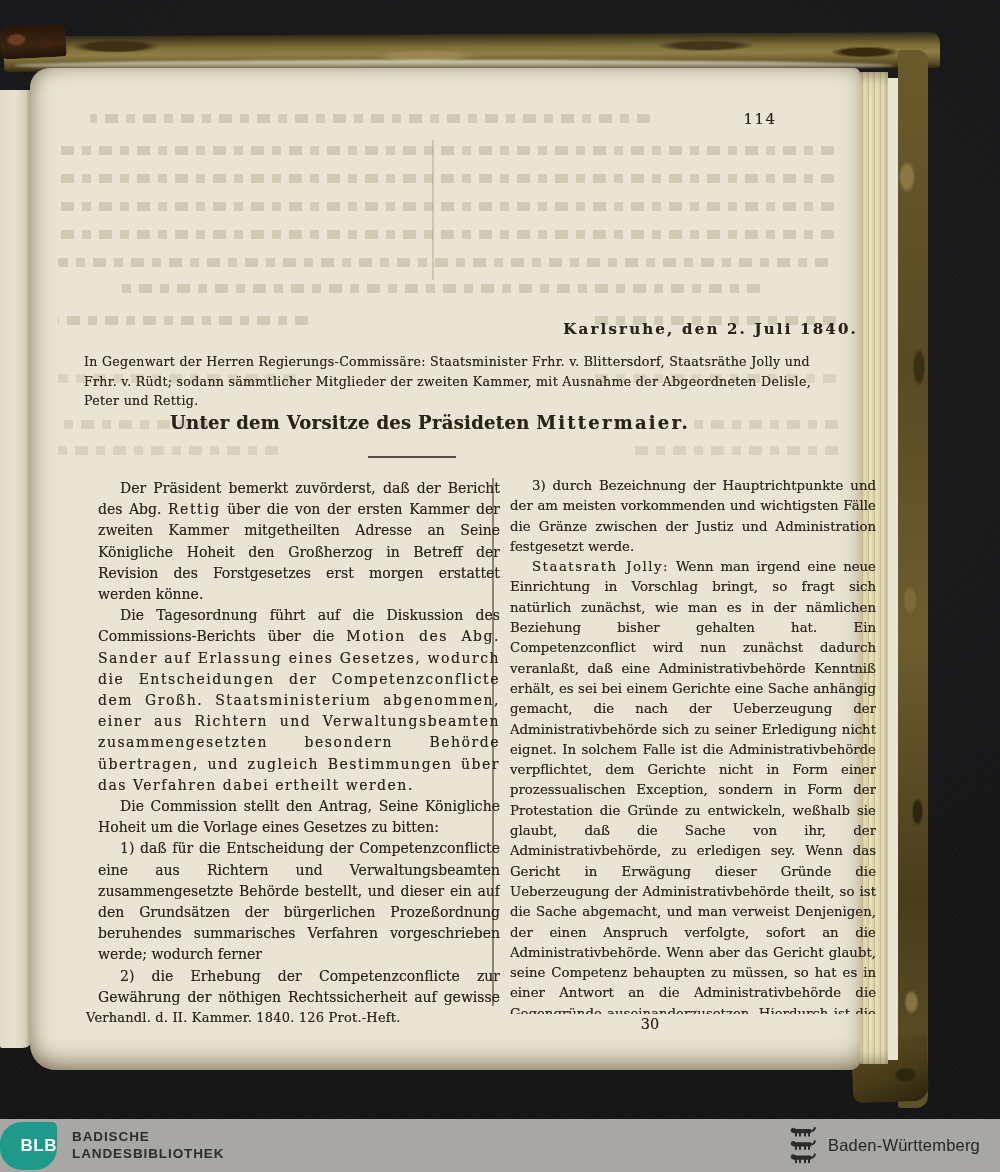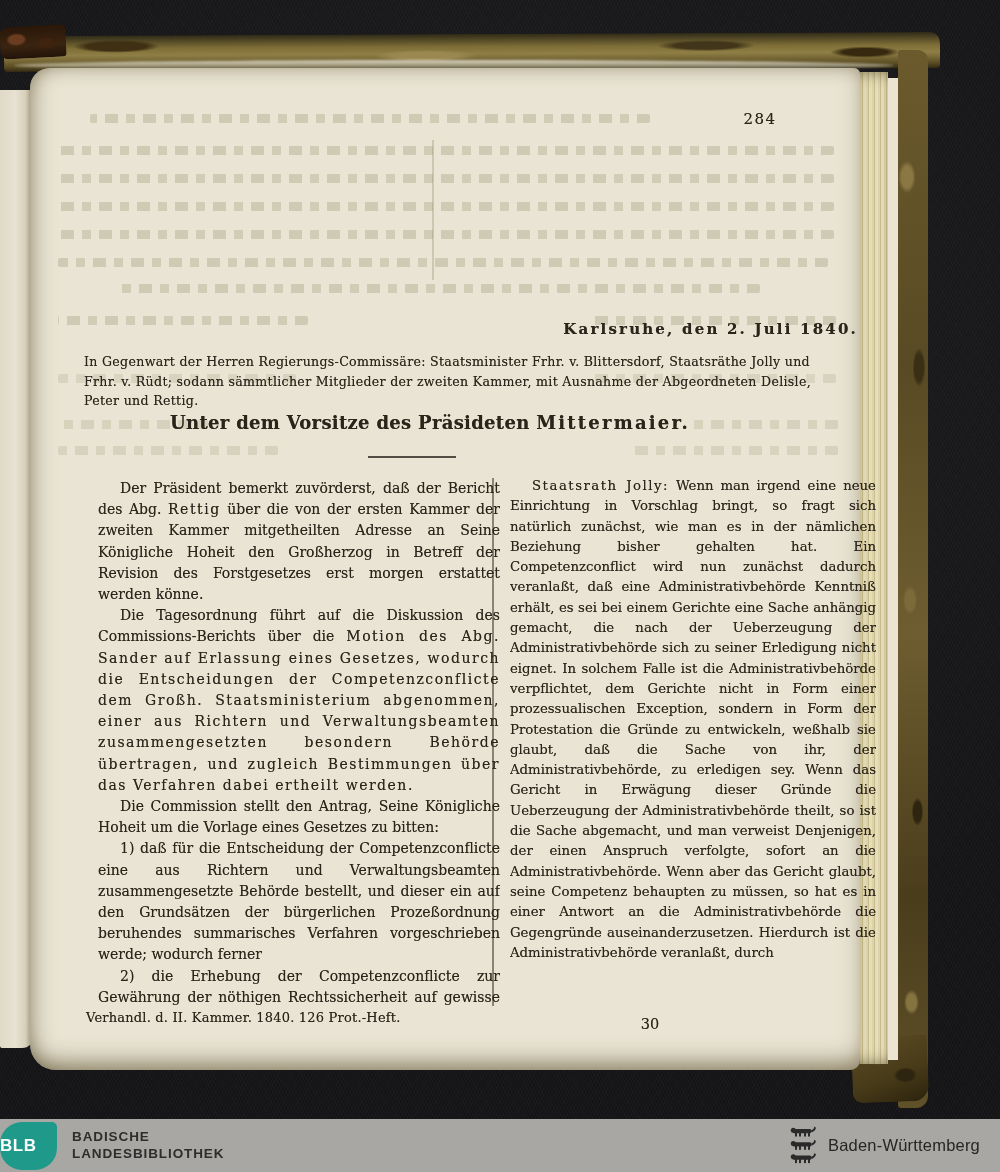--- a/index.html
+++ b/index.html
@@ -115,21 +115,21 @@
   .col p{margin:0;text-indent:22px;}
   .sperr{letter-spacing:1.5px;}
   .hang{margin:0 0 0 32px;text-indent:-20px;}
   .volnote{position:absolute;left:56px;top:942px;font-size:13px;letter-spacing:.2px;}
   .sheetnum{position:absolute;left:560px;top:948px;width:120px;text-align:center;font-size:14.5px;}
   
   .footer{position:absolute;left:0;top:1119px;width:1000px;height:53px;z-index:10;
     background:#a8a7a3;display:flex;align-items:center;font-family:"Liberation Sans",sans-serif;}
   .blb-link{display:flex;align-items:center;cursor:pointer;}
   .blb-logo{width:57px;height:48px;background:#1f998a;border-radius:22px 5px 22px 22px;
-    display:flex;align-items:center;justify-content:flex-start;}
+    display:flex;align-items:center;justify-content:flex-end;}
   .blb-logo span{color:#fdfdfb;font-weight:bold;font-size:17px;letter-spacing:.5px;}
   .lib-name{margin-left:15px;font-weight:bold;font-size:13.5px;line-height:16.5px;letter-spacing:.9px;color:#2d2d2d;}
   .bw-link{margin-left:auto;display:flex;align-items:center;gap:11px;padding-right:20px;cursor:pointer;}
   .state-label{font-size:16.5px;color:#262626;letter-spacing:.2px;}
 </style>
 </head>
 <body>
 
 <div class="stage">
 
@@ -154,41 +154,42 @@
     <div class="gv gvert"></div>
     <div class="ghost g8"></div>
     <div class="ghost g9"></div>
     <div class="ghost g10"></div>
     <div class="ghost g11"></div>
     <div class="ghost g12"></div>
     <div class="ghost g13"></div>
     <div class="ghost g14"></div>
     <div class="ghost g15"></div>
 
-    <div class="pagenum ink">284</div>
+    <div class="pagenum ink">114</div>
 
 
     <div class="dateline ink">Karlsruhe, den 2. Juli 1840.</div>
 
     <div class="presence ink">In Gegenwart der Herren Regierungs-Commissäre: Staatsminister Frhr. v. Blittersdorf, Staatsräthe Jolly und Frhr. v. Rüdt; sodann sämmtlicher Mitglieder der zweiten Kammer, mit Ausnahme der Abgeordneten Delisle, Peter und Rettig.</div>
 
     <div class="chair ink"><span>Unter dem Vorsitze des Präsideten </span><span class="name-sperr">Mittermaier.</span></div>
 
     <div class="rule"></div>
     <div class="coldivider"></div>
 
     <div class="col col-left ink">
       <p><span>Der Präsident bemerkt zuvörderst, daß der Bericht des Abg. </span><span class="sperr">Rettig</span><span> über die von der ersten Kammer der zweiten Kammer mitgetheilten Adresse an Seine Königliche Hoheit den Großherzog in Betreff der Revision des Forstgesetzes erst morgen erstattet werden könne.</span></p>
       <p><span>Die Tagesordnung führt auf die Diskussion des Commissions-Berichts über die </span><span class="sperr">Motion des Abg. Sander auf Erlassung eines Gesetzes, wodurch die Entscheidungen der Competenzconflicte dem Großh. Staatsministerium abgenommen, einer aus Richtern und Verwaltungsbeamten zusammengesetzten besondern Behörde übertragen, und zugleich Bestimmungen über das Verfahren dabei ertheilt werden.</span></p>
       <p>Die Commission stellt den Antrag, Seine Königliche Hoheit um die Vorlage eines Gesetzes zu bitten:</p>
       <p class="hang"><span>1)</span> <span>daß für die Entscheidung der Competenzconflicte eine aus Richtern und Verwaltungsbeamten zusammengesetzte Behörde bestellt, und dieser ein auf den Grundsätzen der bürgerlichen Prozeßordnung beruhendes summarisches Verfahren vorgeschrieben werde; wodurch ferner</span></p>
       <p class="hang"><span>2)</span> <span>die Erhebung der Competenzconflicte zur Gewährung der nöthigen Rechtssicherheit auf gewisse Voraussetzungen beschränkt; und wodurch endlich</span></p>
     </div>
 
     <div class="col col-right ink">
+      <p class="hang"><span>3)</span> <span>durch Bezeichnung der Hauptrichtpunkte und der am meisten vorkommenden und wichtigsten Fälle die Gränze zwischen der Justiz und Administration festgesetzt werde.</span></p>
       <p><span class="sperr">Staatsrath Jolly:</span> <span>Wenn man irgend eine neue Einrichtung in Vorschlag bringt, so fragt sich natürlich zunächst, wie man es in der nämlichen Beziehung bisher gehalten hat. Ein Competenzconflict wird nun zunächst dadurch veranlaßt, daß eine Administrativbehörde Kenntniß erhält, es sei bei einem Gerichte eine Sache anhängig gemacht, die nach der Ueberzeugung der Administrativbehörde sich zu seiner Erledigung nicht eignet. In solchem Falle ist die Administrativbehörde verpflichtet, dem Gerichte nicht in Form einer prozessualischen Exception, sondern in Form der Protestation die Gründe zu entwickeln, weßhalb sie glaubt, daß die Sache von ihr, der Administrativbehörde, zu erledigen sey. Wenn das Gericht in Erwägung dieser Gründe die Ueberzeugung der Administrativbehörde theilt, so ist die Sache abgemacht, und man verweist Denjenigen, der einen Anspruch verfolgte, sofort an die Administrativbehörde. Wenn aber das Gericht glaubt, seine Competenz behaupten zu müssen, so hat es in einer Antwort an die Administrativbehörde die Gegengründe auseinanderzusetzen. Hierdurch ist die Administrativbehörde veranlaßt, durch</span></p>
     </div>
 
     <div class="volnote ink">Verhandl. d. II. Kammer. 1840. 126 Prot.-Heft.</div>
     <div class="sheetnum ink">30</div>
   </div>
 
   <div class="footer">
     <div class="blb-link">
       <div class="blb-logo">

